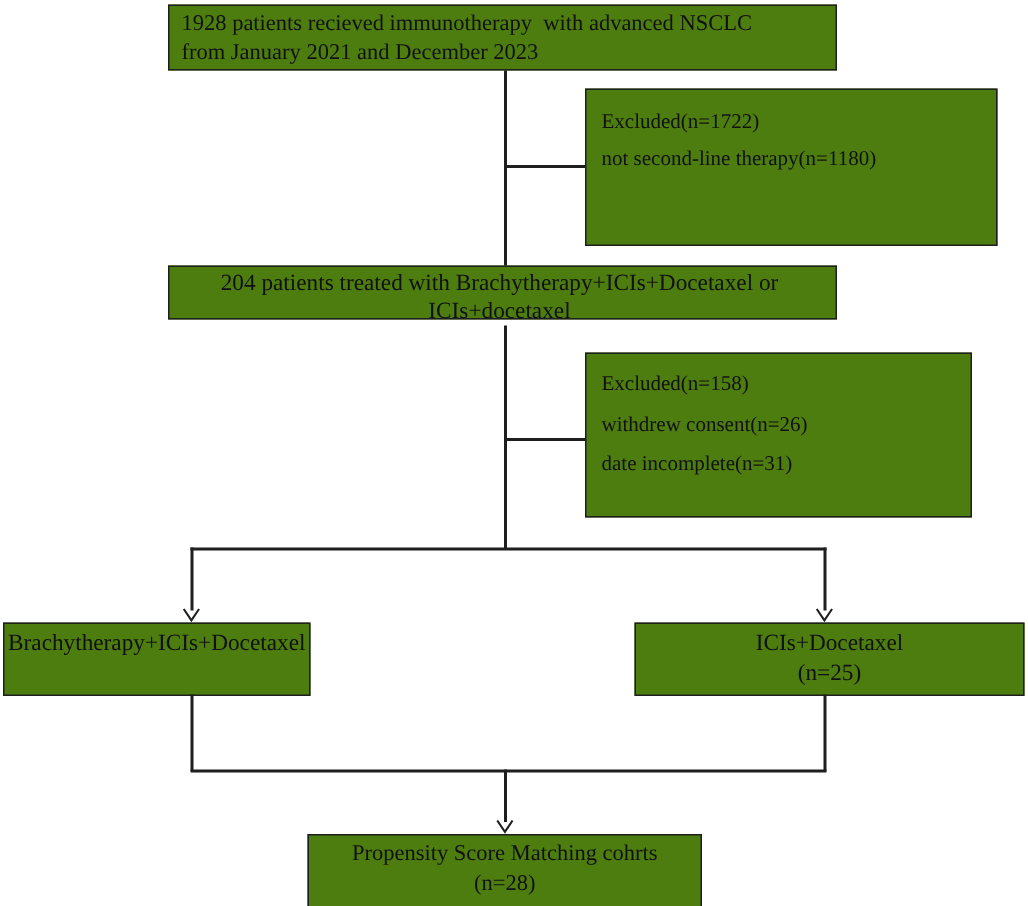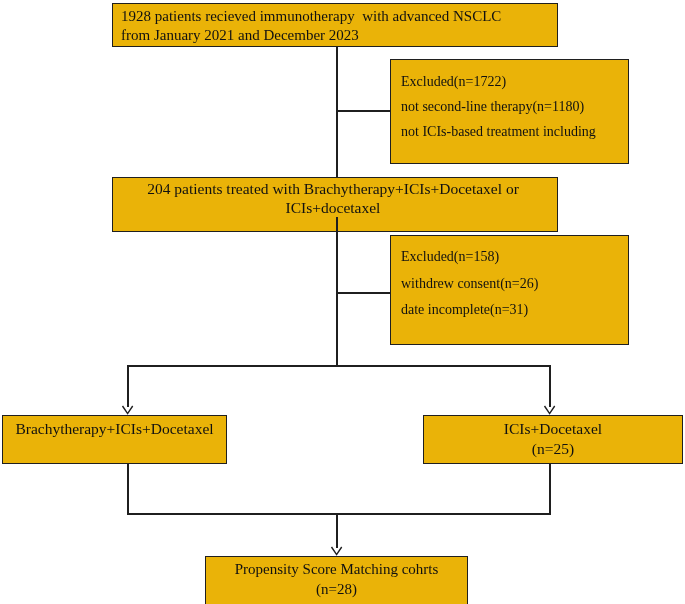--- a/index.html
+++ b/index.html
@@ -13,21 +13,21 @@
     height: 604px;
     background: #ffffff;
     font-family: "Liberation Serif", "DejaVu Serif", serif;
     color: #111111;
     overflow: hidden;
   }
   .box {
     position: absolute;
     box-sizing: border-box;
     border: 1.5px solid #1f1f1f;
-    background: #eab308;
+    background: #4d7c0f;
   }
   .box .line {
     display: block;
     white-space: pre-wrap;
   }
   .align-left   { text-align: left; }
   .align-center { text-align: center; }
   .vline {
     position: absolute;
     width: 1.5px;
@@ -38,41 +38,40 @@
     height: 1.5px;
     background: #1f1f1f;
   }
   .arrowhead {
     position: absolute;
     width: 13px;
     height: 10px;
   }
   
   .node-enrollment { left:112px; top:3px;  width:446px; height:44px;  padding:3px 8px 0 8px;  font-size:15px;   line-height:19px; }
-  .node-excluded1  { left:390px; top:59px; width:239px; height:105px; padding:9px 4px 0 10px; font-size:14px;   line-height:25px; }
-  .node-treated    { left:112px; top:177px;width:446px; height:55px;  padding:1px 4px 0 0;  font-size:15.5px; line-height:19px; }
-  .node-excluded2  { left:390px; top:235px;width:239px; height:110px; padding:8px 4px 0 10px; font-size:14px;   line-height:26.5px; }
-  .node-arm-left   { left:2px;   top:415px;width:225px; height:49px;  padding:3px 2px 0 2px;  font-size:15.5px; line-height:20px; }
+  .node-excluded1  { left:390px; top:59px; width:275px; height:105px; padding:9px 4px 0 10px; font-size:14px;   line-height:25px; }
+  .node-treated    { left:112px; top:177px;width:446px; height:36px;  padding:1px 4px 0 0;  font-size:15.5px; line-height:19px; }
+  .node-excluded2  { left:390px; top:235px;width:258px; height:110px; padding:8px 4px 0 10px; font-size:14px;   line-height:26.5px; }
+  .node-arm-left   { left:2px;   top:415px;width:205px; height:49px;  padding:3px 2px 0 2px;  font-size:15.5px; line-height:20px; }
   .node-arm-right  { left:423px; top:415px;width:260px; height:49px;  padding:3px 2px 0 2px;  font-size:15.5px; line-height:20px; }
   .node-psm        { left:205px; top:556px;width:263px; height:56px;  padding:2px 2px 0 2px;  font-size:15px;   line-height:20px; }
 </style>
 </head>
 <body>
 
 <div class="canvas">
 
   <div class="box align-left node-enrollment">
     <span class="line">1928 patients recieved immunotherapy  with advanced NSCLC</span>
     <span class="line">from January 2021 and December 2023</span>
   </div>
 
   <div class="box align-left node-excluded1">
     <span class="line">Excluded(n=1722)</span>
     <span class="line">not second-line therapy(n=1180)</span>
-    <span class="line">not ICIs-based treatment including</span>
   </div>
 
   <div class="box align-center node-treated">
     <span class="line">204 patients treated with Brachytherapy+ICIs+Docetaxel or</span>
     <span class="line">ICIs+docetaxel</span>
   </div>
 
   <div class="box align-left node-excluded2">
     <span class="line">Excluded(n=158)</span>
     <span class="line">withdrew consent(n=26)</span>

